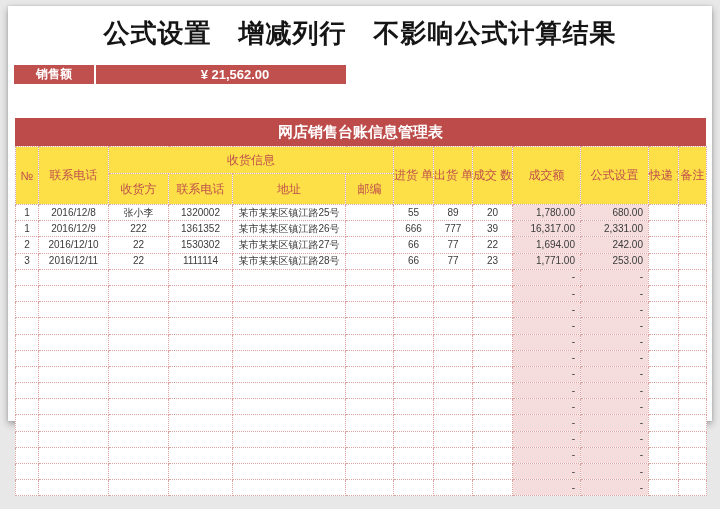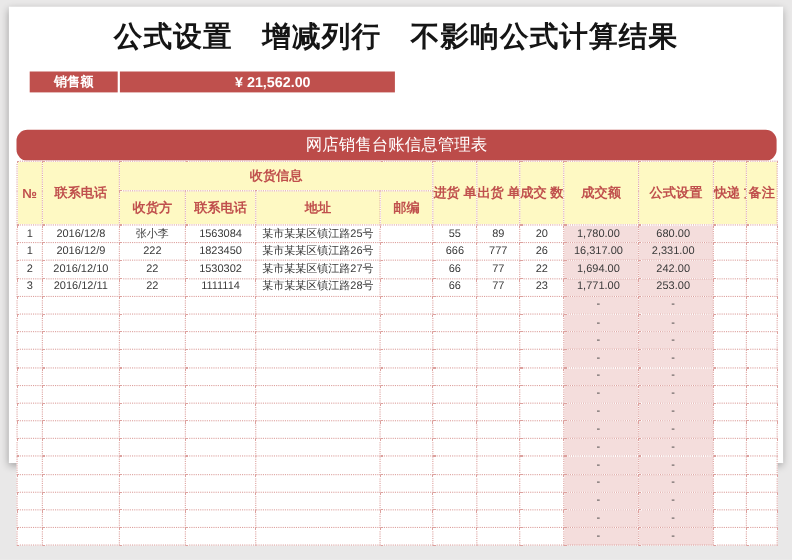--- a/index.html
+++ b/index.html
@@ -16,64 +16,64 @@
     box-shadow:0 3px 7px rgba(0,0,0,.32), 0 0 2px rgba(0,0,0,.15);
   }
   .page-title{
     position:absolute;left:0;top:10px;width:704px;
     text-align:center;
     font-size:26px;font-weight:bold;color:#151515;
     letter-spacing:1px;
   }
   
   .summary{
-    position:absolute;left:19px;top:59px;
+    position:absolute;left:6px;top:59px;
     display:grid;
     grid-template-columns:80px 250px;
     grid-auto-rows:19px;
     gap:2px;
   }
   .summary .cell{
     background:var(--brick,#BF504D);
     color:#fff;display:flex;align-items:center;justify-content:center;
     font-weight:bold;
   }
   .summary .lbl{font-size:12px;}
   .summary .val{font-size:13px;padding-left:28px;}
   
   .table-area{position:absolute;left:7px;top:112px;width:691px;}
   .table-title{
     height:28px;line-height:28px;
     background:var(--title-bar,#BC4B49);
-    color:#fff;font-size:15px;font-weight:normal;text-align:center;border-radius:10px;
+    color:#fff;font-size:15px;font-weight:bold;text-align:center;
   }
   table.ledger{
     border-collapse:collapse;table-layout:fixed;width:691px;
     background:#fff;
   }
   table.ledger th, table.ledger td{
     border:1px dotted var(--grid-line,#dca09d);
     padding:0;overflow:hidden;white-space:nowrap;
   }
   table.ledger th{
     color:var(--header-text,#C0504D);
-    font-size:12px;font-weight:bold;text-align:center;
-    background:#fef9c3;
+    font-size:12px;font-weight:normal;text-align:center;
+    background:#fde047;
   }
   th.wrap2{white-space:pre-line;line-height:1.15;}
   thead tr.h1{height:27px;}
   thead tr.h2{height:31px;}
   tbody tr{height:16.2px;}
   tbody td{
     font-size:10px;color:#3a3a3a;text-align:center;
     line-height:1;
   }
   tbody td.c-amount, tbody td.c-profit{
     background:var(--pink,#F4DDDC);
-    text-align:center;padding-right:5px;
+    text-align:right;padding-right:5px;
   }
 </style>
 </head>
 <body>
 
 <div class="stage">
   <div class="card">
 
     <div class="page-title">公式设置　增减列行　不影响公式计算结果</div>
 
@@ -123,41 +123,41 @@
             <th>联系电话</th>
             <th>地址</th>
             <th>邮编</th>
           </tr>
         </thead>
         <tbody>
             <tr>
     <td class="c-no">1</td>
     <td class="c-date">2016/12/8</td>
     <td class="c-receiver">张小李</td>
-    <td class="c-phone">1563084</td>
+    <td class="c-phone">1320002</td>
     <td class="c-address">某市某某区镇江路25号</td>
     <td class="c-zip"></td>
     <td class="c-purchase">55</td>
     <td class="c-sale">89</td>
     <td class="c-qty">20</td>
     <td class="c-amount">1,780.00</td>
     <td class="c-profit">680.00</td>
     <td class="c-express"></td>
     <td class="c-note"></td>
   </tr>
             <tr>
     <td class="c-no">1</td>
     <td class="c-date">2016/12/9</td>
     <td class="c-receiver">222</td>
-    <td class="c-phone">1823450</td>
+    <td class="c-phone">1361352</td>
     <td class="c-address">某市某某区镇江路26号</td>
     <td class="c-zip"></td>
     <td class="c-purchase">666</td>
     <td class="c-sale">777</td>
-    <td class="c-qty">26</td>
+    <td class="c-qty">39</td>
     <td class="c-amount">16,317.00</td>
     <td class="c-profit">2,331.00</td>
     <td class="c-express"></td>
     <td class="c-note"></td>
   </tr>
             <tr>
     <td class="c-no">2</td>
     <td class="c-date">2016/12/10</td>
     <td class="c-receiver">22</td>
     <td class="c-phone">1530302</td>

